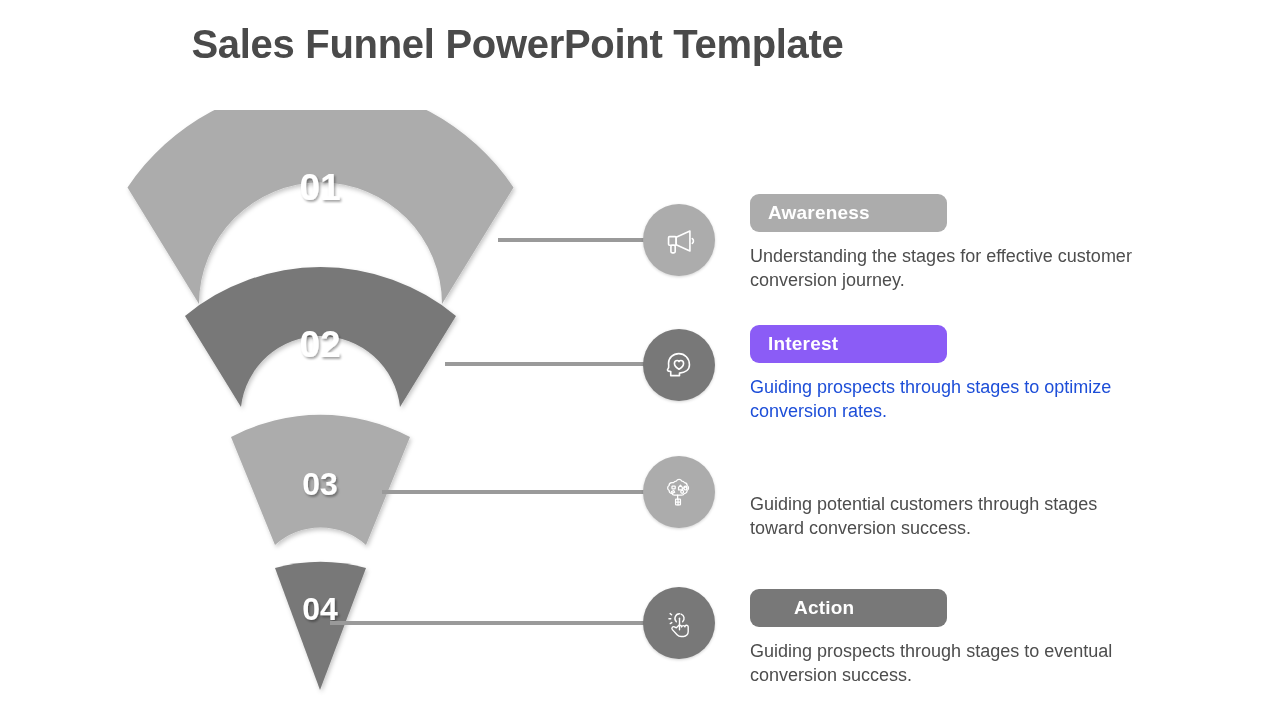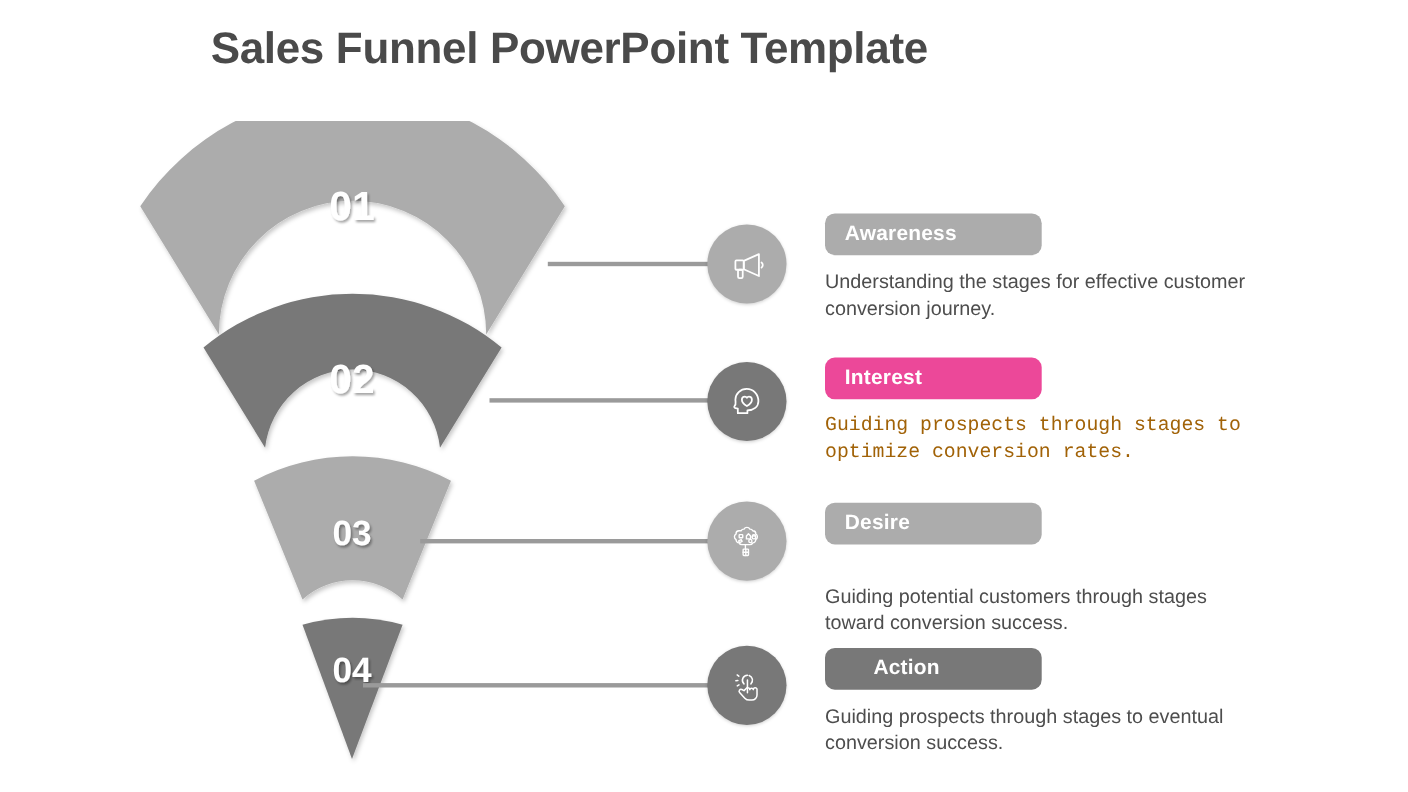--- a/index.html
+++ b/index.html
@@ -226,26 +226,25 @@
       </svg>
     </span>
   </div>
 
   <div class="info-block" style="top:194px;">
     <div class="info-pill" style="background: rgb(172, 172, 172);">Awareness</div>
     <div class="info-desc" style="color: rgb(77, 77, 77);">Understanding the stages for effective customer conversion journey.</div>
   </div>
 
   <div class="info-block" style="top:325px;">
-    <div class="info-pill" style="background: #ec4899;">Interest</div>
-    <div class="info-desc" style="color: #a16207; font-family: Liberation Mono, monospace;">Guiding prospects through stages to optimize conversion rates.</div>
+    <div class="info-pill" style="background: #8b5cf6;">Interest</div>
+    <div class="info-desc" style="color: #1d4ed8;">Guiding prospects through stages to optimize conversion rates.</div>
   </div>
 
   <div class="info-block" style="top:457px;">
-    <div class="info-pill" style="background: rgb(172, 172, 172);">Desire</div>
     <div class="info-desc" style="color: rgb(77, 77, 77); margin-top: 36px;">Guiding potential customers through stages toward conversion success.</div>
   </div>
 
   <div class="info-block" style="top:589px;">
     <div class="info-pill" style="background: rgb(120, 120, 120); padding-left: 44px;">Action</div>
     <div class="info-desc" style="color: rgb(77, 77, 77);">Guiding prospects through stages to eventual conversion success.</div>
   </div>
 
 </div>
 

